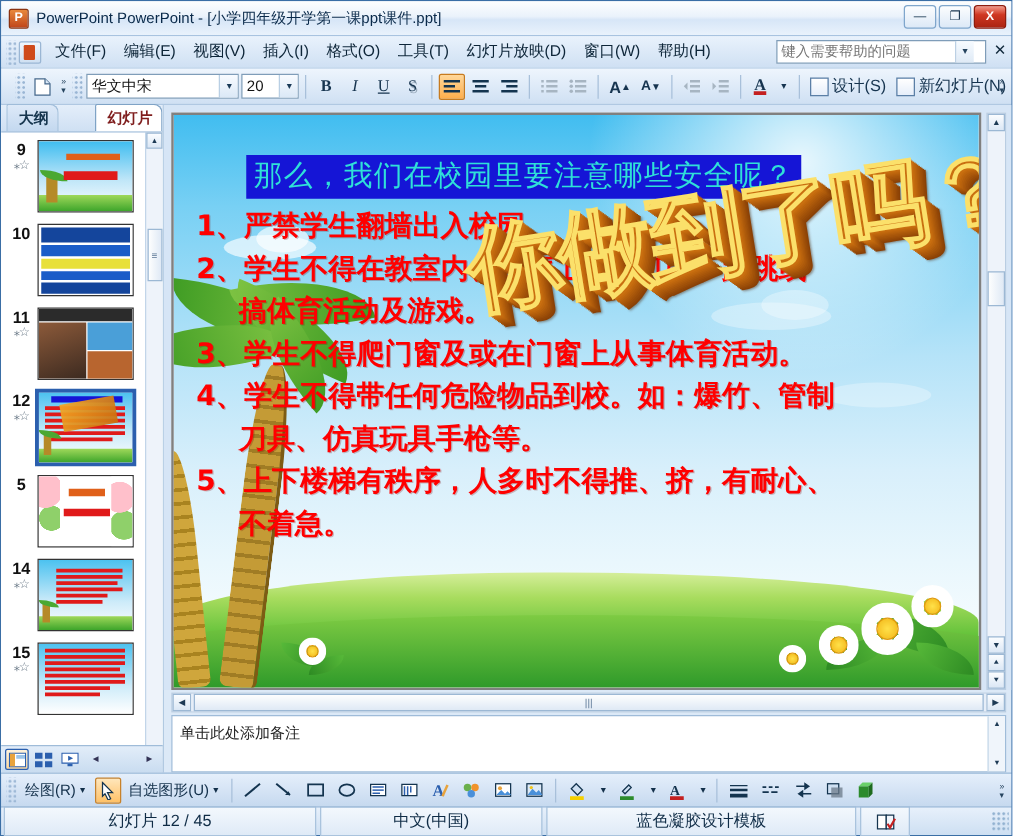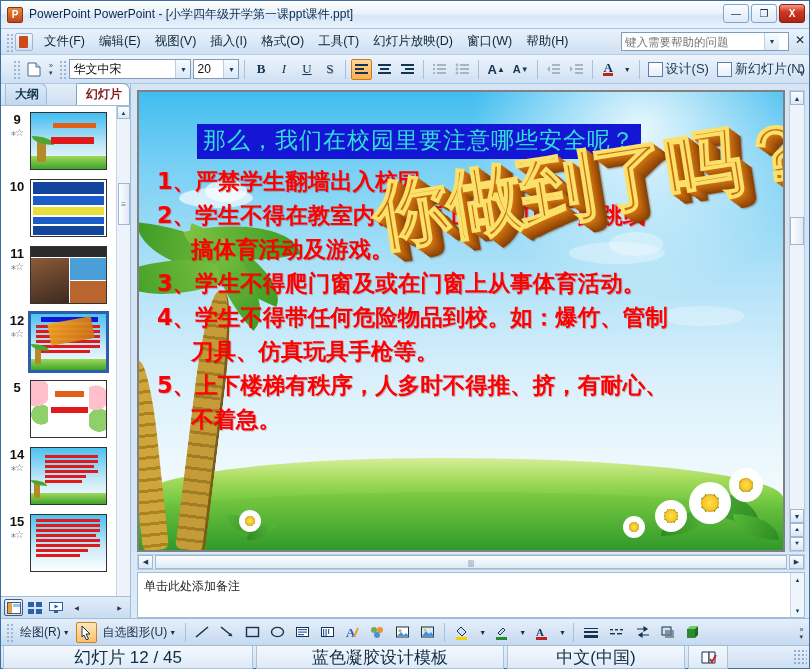--- a/index.html
+++ b/index.html
@@ -423,21 +423,21 @@
 
   
   .statusbar {
     height: 22px; flex: 0 0 22px;
     background: linear-gradient(180deg,#e7f0fb,#cddff2);
     display: flex; align-items: center; padding: 0 2px;
   }
   .status-cell {
     height: 24px; margin-right: 3px;
     border: 1px solid #a9c3dd; background: linear-gradient(180deg,#f3f8fd,#dfeaf7);
-    font-size: 17px; color: #0f2c46;
+    font-size: 13px; color: #0f2c46;
     display: flex; align-items: center; justify-content: center;
   }
   .sc1 { width: 250px; }
   .sc2 { width: 248px; }
   .sc3 { width: 178px; }
   .sc4 { width: 40px; }
   .sc-grip {
     margin-left: auto; width: 14px; height: 16px;
     background-image: radial-gradient(circle,#8fb0cf 1px, transparent 1.2px);
     background-size: 4px 4px;
@@ -1026,22 +1026,22 @@
           <path d="M1 4h8v9H1z" fill="#2c8b2c"></path>
           <path d="M1 4l3-3h8l-3 3z" fill="#6ad06a"></path>
           <path d="M9 4l3-3v9l-3 3z" fill="#1e6b1e"></path>
         </svg>
     </div>
     <div class="tb-end">»<br>▾</div>
   </div>
 
   <div class="statusbar">
     <div class="status-cell sc1">幻灯片 12 / 45</div>
+    <div class="status-cell sc3">中文(中国)</div>
     <div class="status-cell sc2">蓝色凝胶设计模板</div>
-    <div class="status-cell sc3">中文(中国)</div>
     <div class="status-cell sc4">
       <svg width="17" height="15" viewBox="0 0 17 15">
           <path d="M2 2h7v11H2z" fill="#fff" stroke="#14344f"></path>
           <path d="M9 2h6v11H9z" fill="#f0f5fb" stroke="#14344f"></path>
           <path d="M10 9l2 3 4-7" stroke="#c42020" stroke-width="1.8" fill="none"></path>
         </svg>
     </div>
     <div class="sc-grip"></div>
   </div>
 

